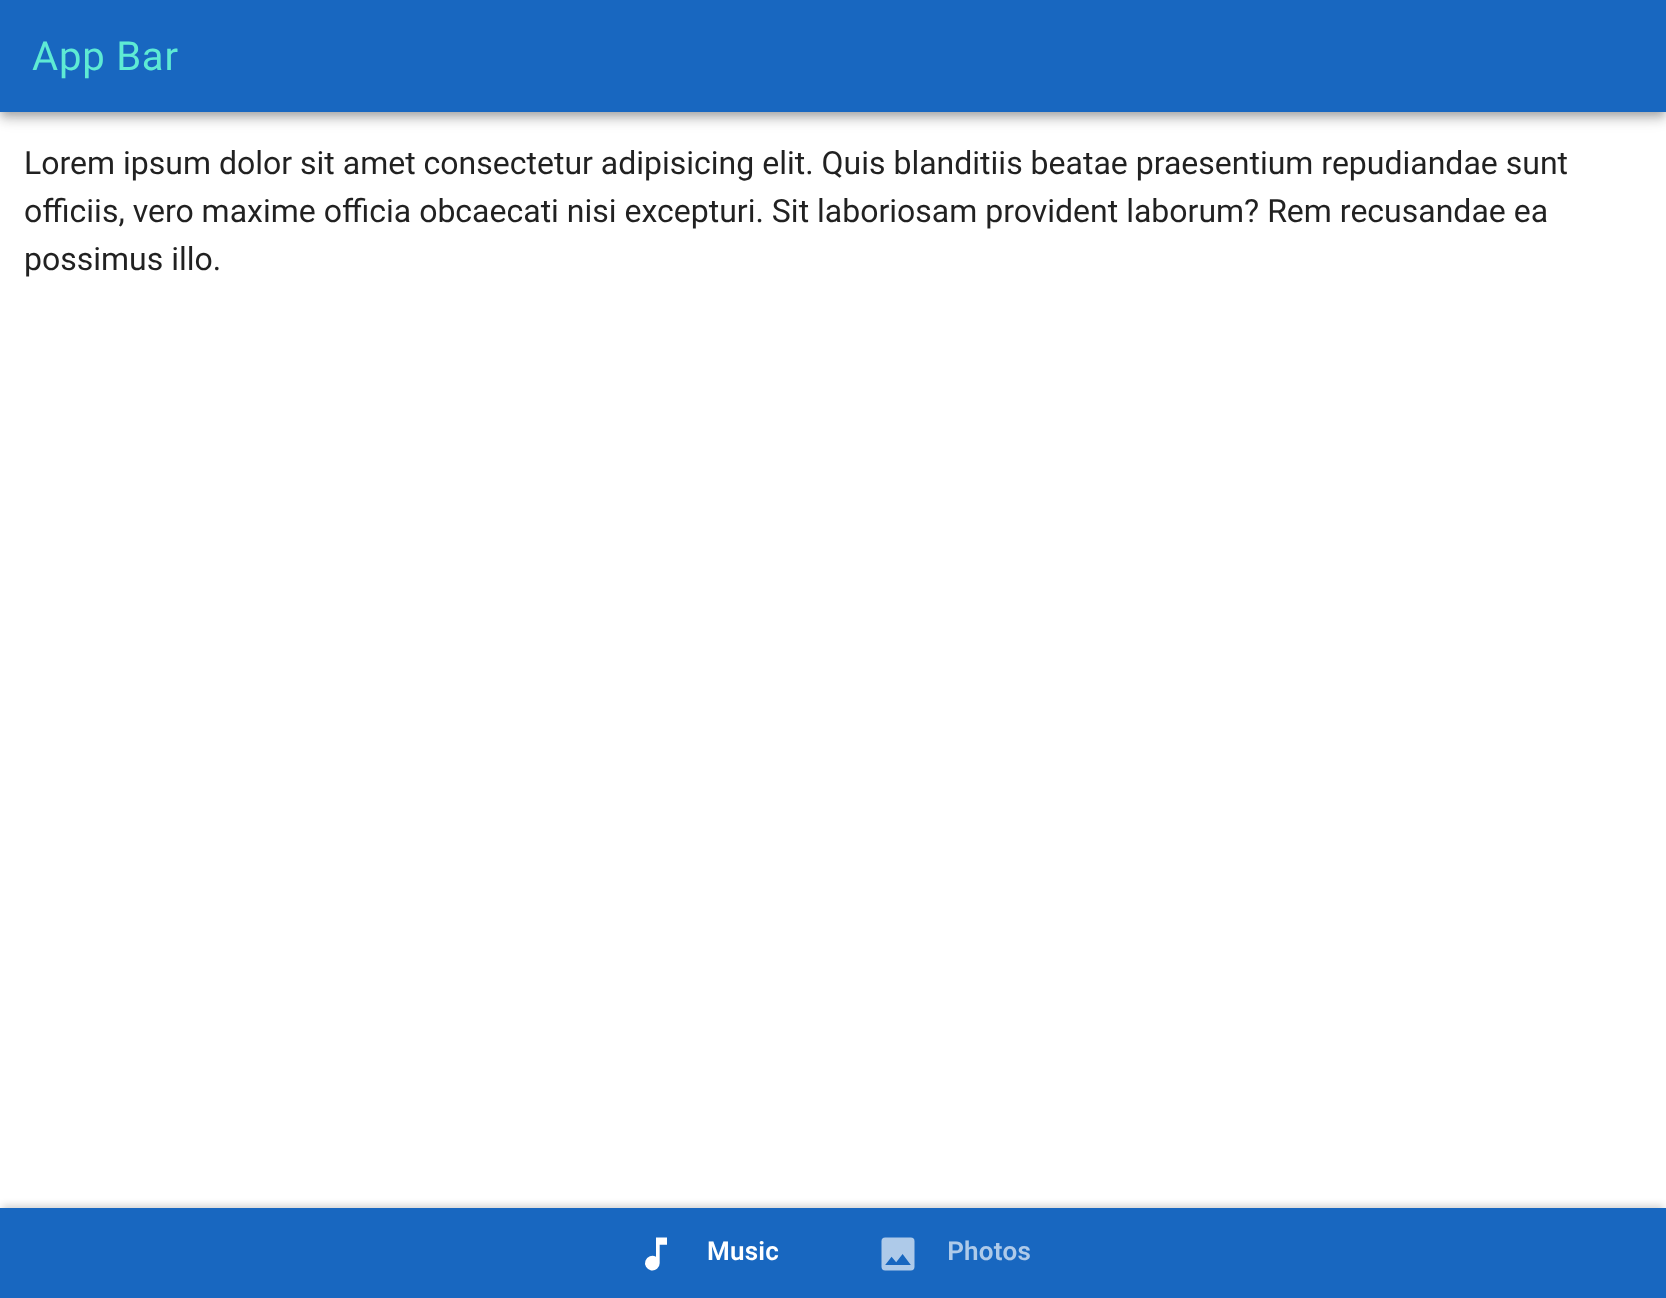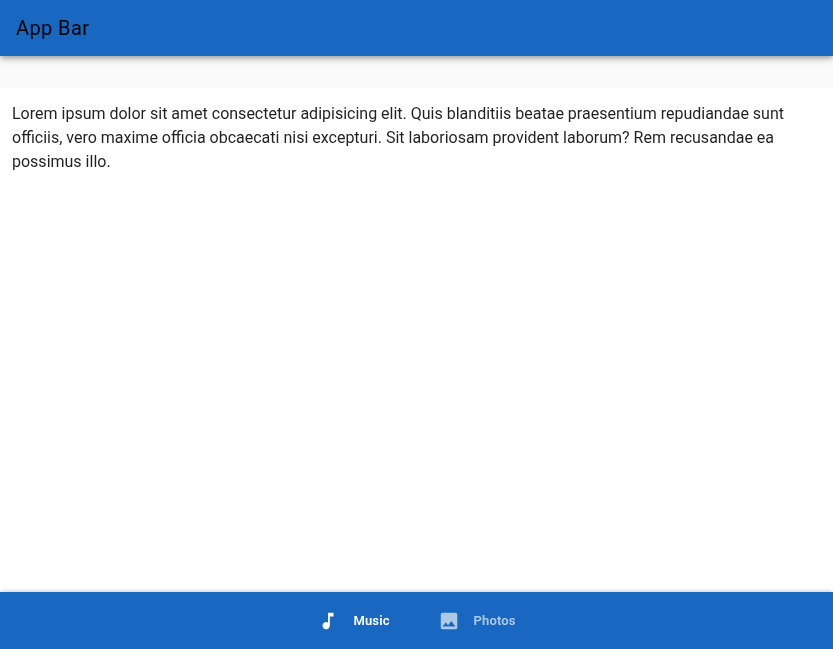--- a/index.html
+++ b/index.html
@@ -11,50 +11,49 @@
       font-family: Roboto, "Helvetica Neue", Arial, sans-serif;
       width: 833px;
       height: 649px;
       display: flex;
       flex-direction: column;
       background: #fafafa;
       overflow: hidden;
     }
     .app-bar {
       background: #1867c0;
-      color: #000000;
+      color: #5eead4;
       height: 56px;
       display: flex;
       align-items: center;
       padding: 0 16px;
       box-shadow: 0 2px 4px -1px rgba(0,0,0,.2),
                   0 4px 5px 0 rgba(0,0,0,.14),
                   0 1px 10px 0 rgba(0,0,0,.12);
       z-index: 2;
     }
     .app-bar-title {
       font-size: 20px;
       font-weight: 400;
       letter-spacing: .02em;
     }
     .content {
       flex: 1;
       padding: 14px 12px;
       background: #ffffff;
-      margin-top: 32px;
     }
     .body-text {
       font-size: 16px;
       line-height: 24px;
       color: rgba(0,0,0,.87);
       font-weight: 400;
     }
     .bottom-nav {
       background: #1867c0;
-      height: 57px;
+      height: 45px;
       display: flex;
       align-items: center;
       justify-content: center;
       box-shadow: 0 -2px 4px -1px rgba(0,0,0,.2);
     }
     .bottom-nav-inner {
       display: flex;
       align-items: center;
       justify-content: center;
     }

